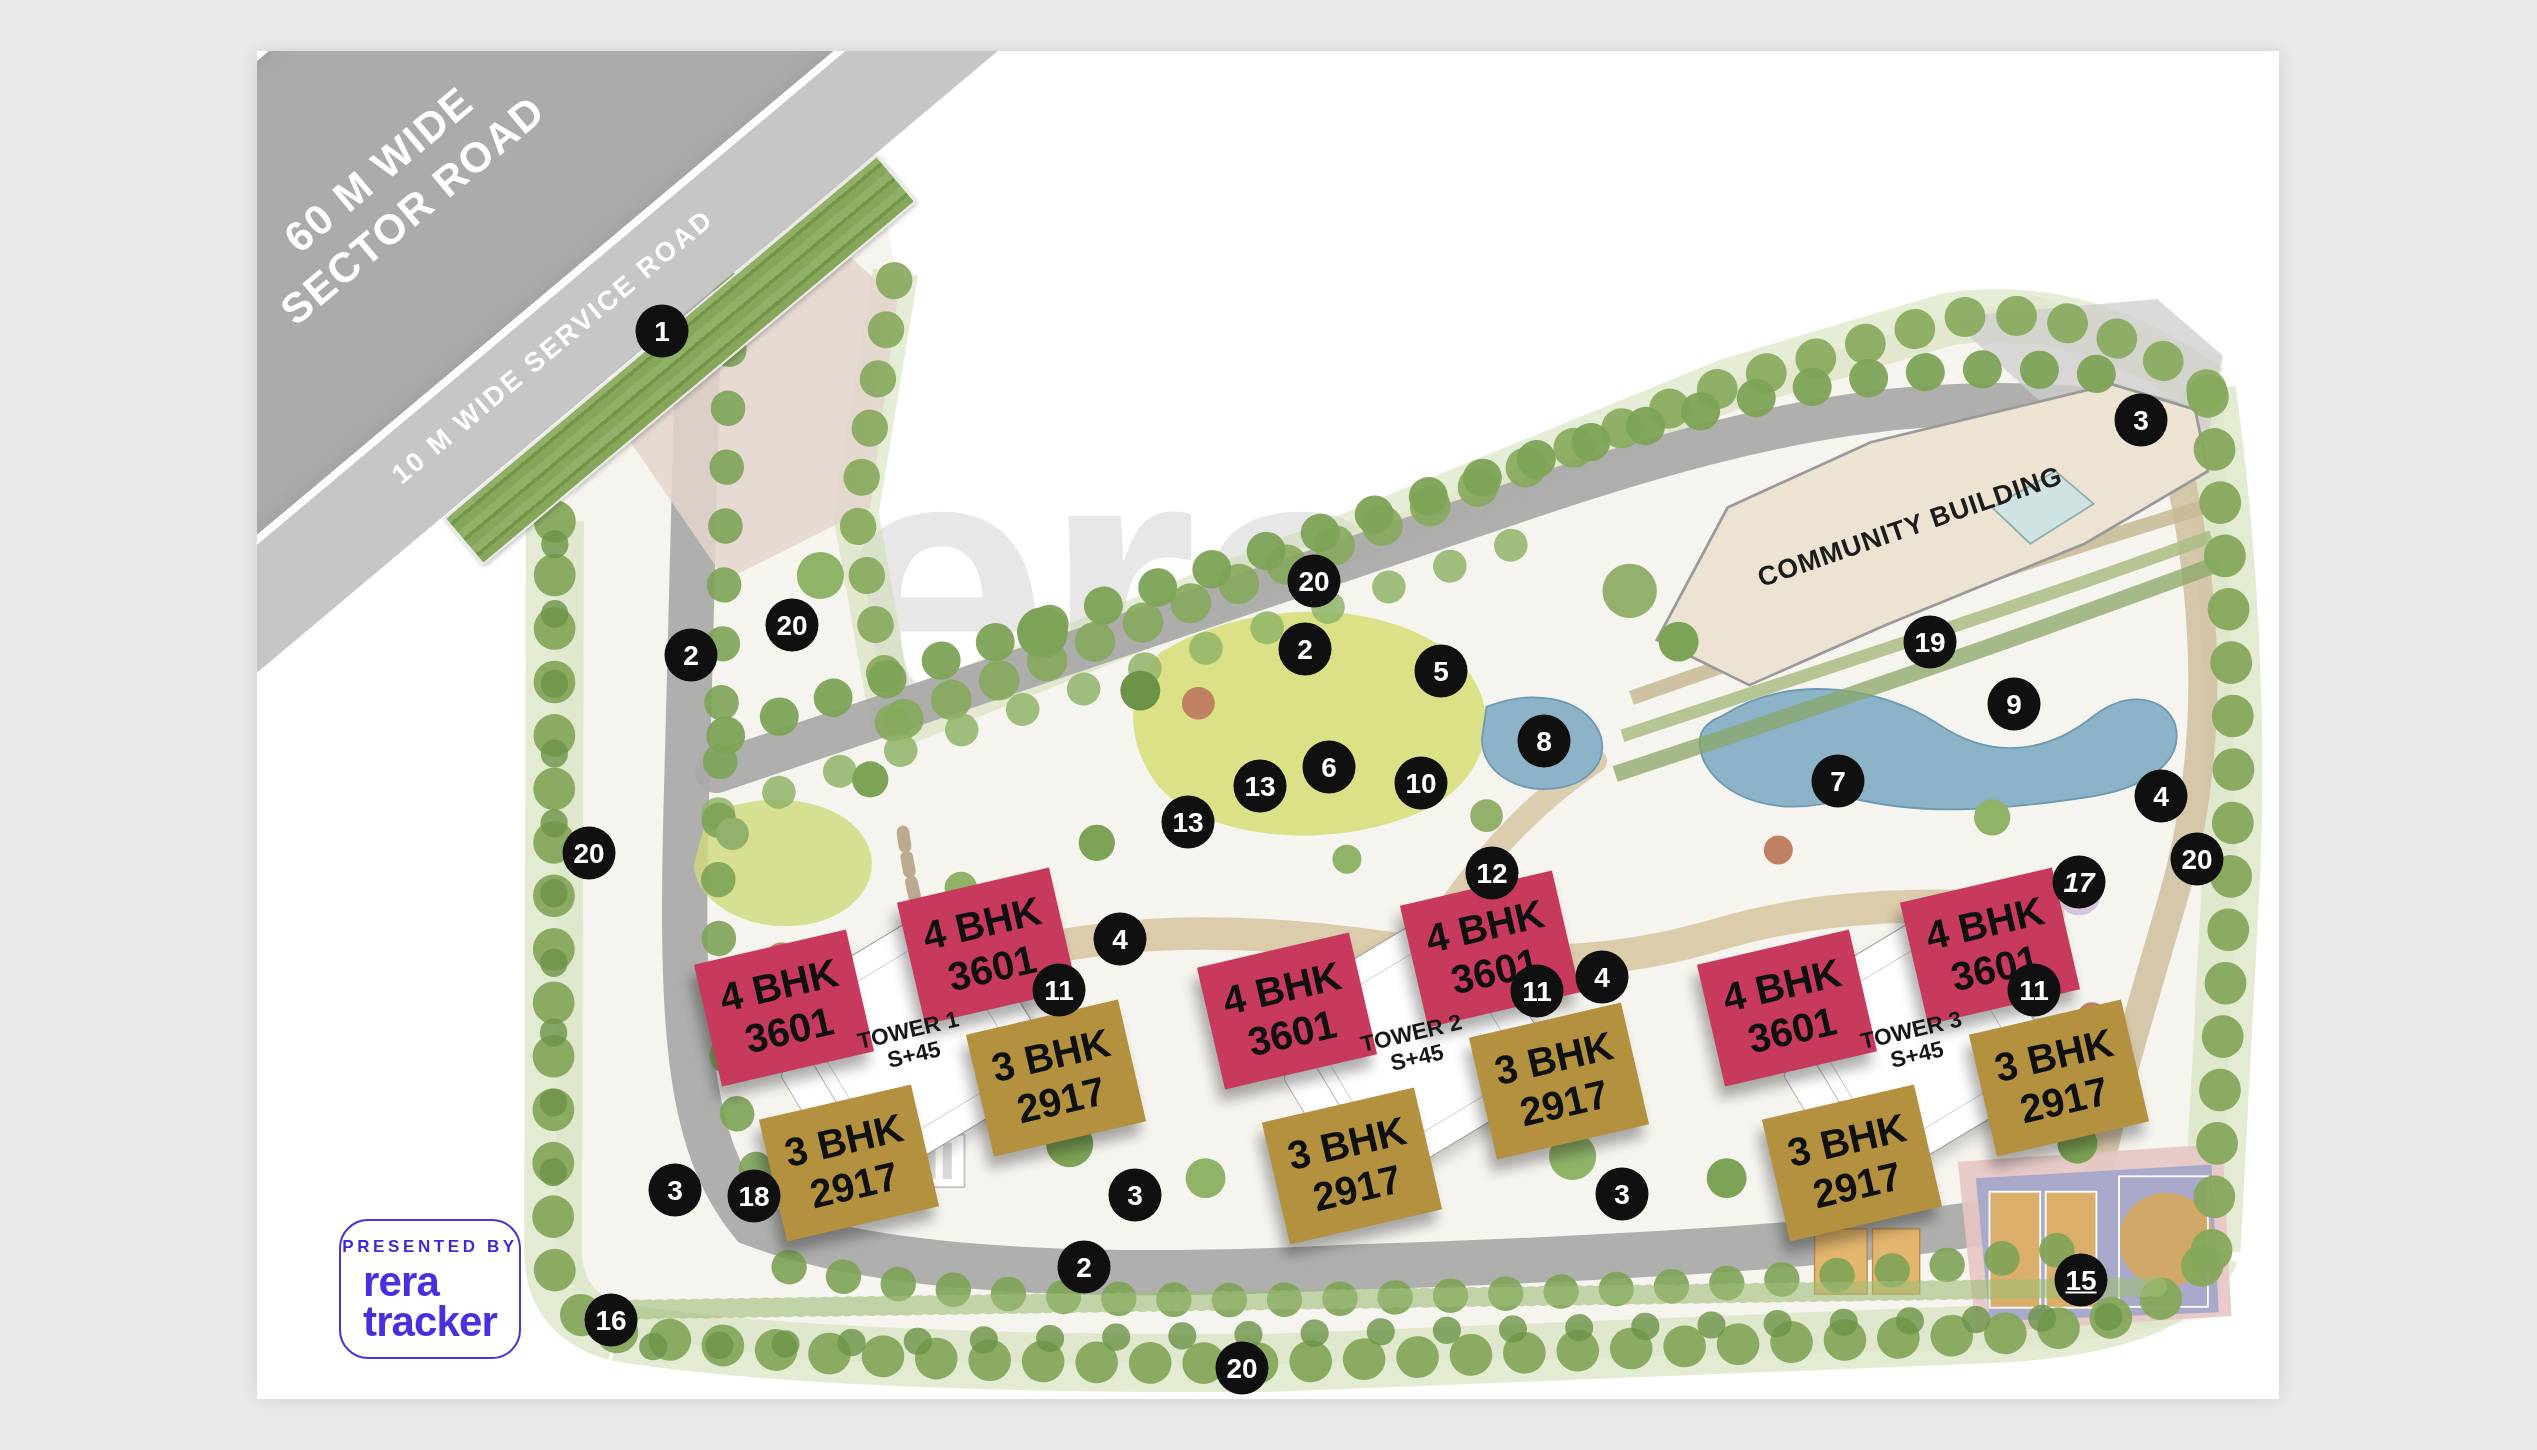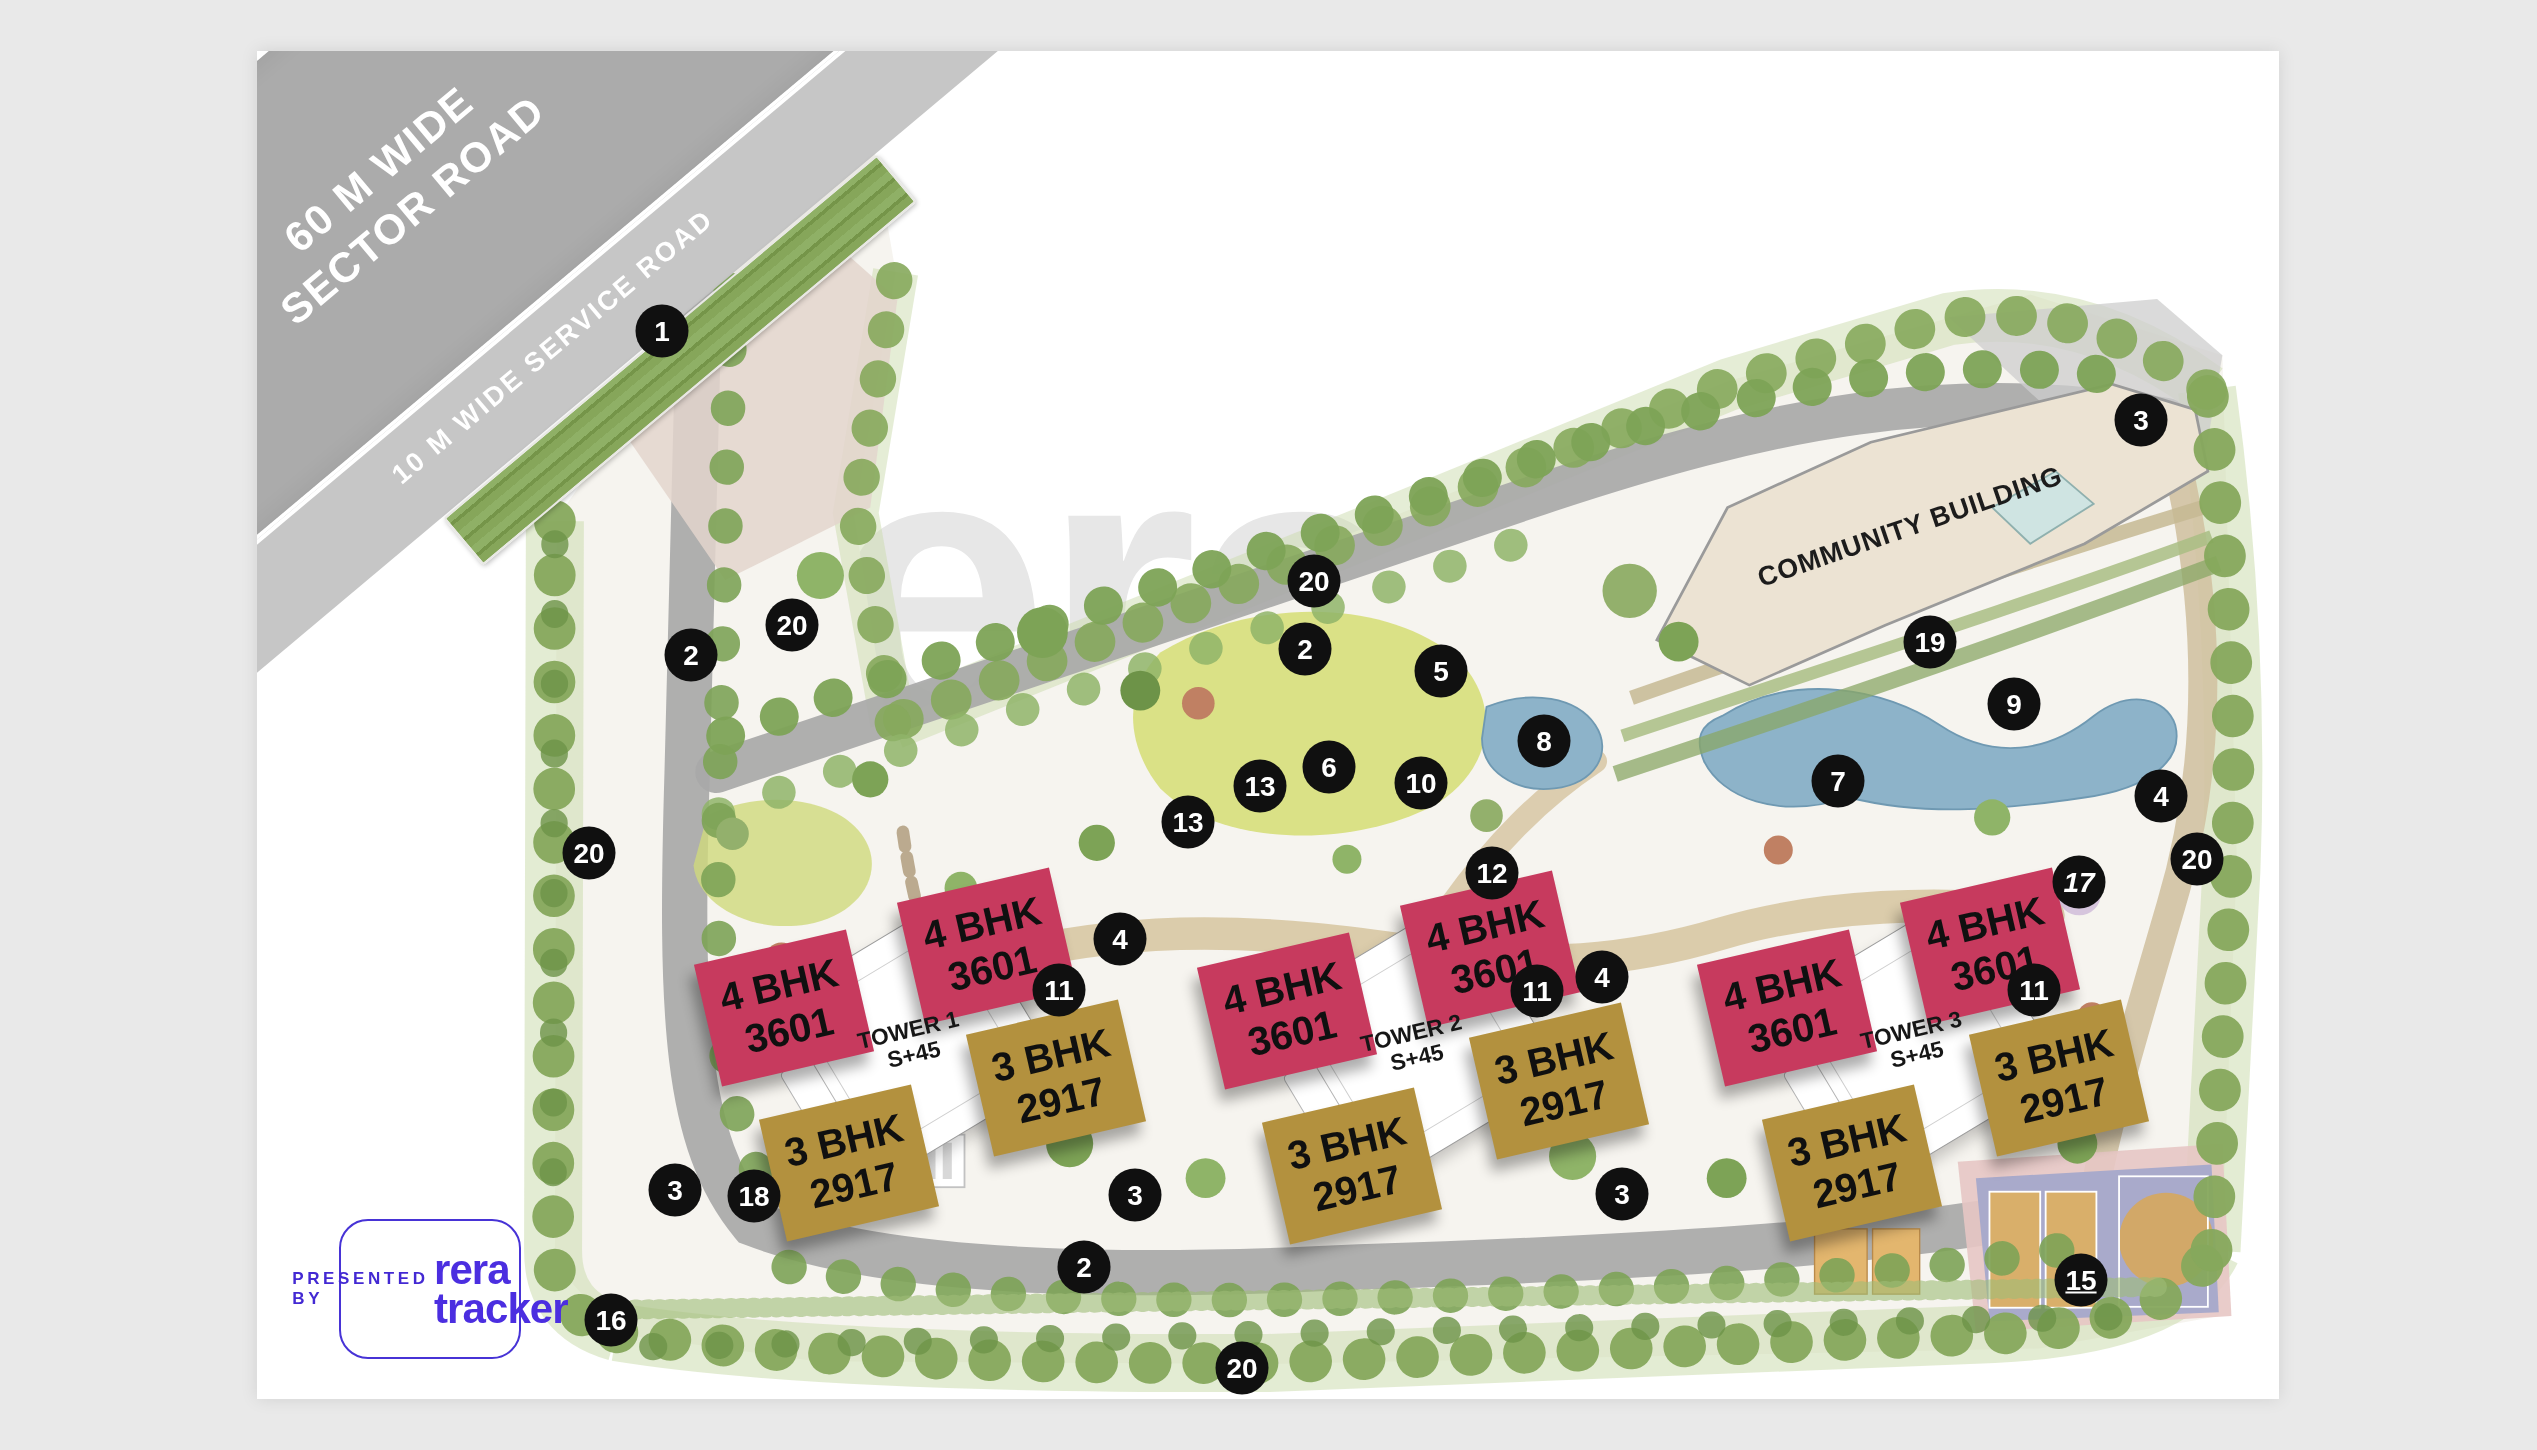--- a/index.html
+++ b/index.html
@@ -43,21 +43,21 @@
               text-align:center;color:#161616;font-weight:700;font-size:22.7px;line-height:1.08;white-space:nowrap;}
   .unit-label{position:absolute;z-index:40;width:156px;height:125px;transform:translate(-50%,-50%) rotate(-13deg);
               display:flex;flex-direction:column;align-items:center;justify-content:center;
               color:#101010;font-size:40px;font-weight:600;line-height:1.14;white-space:nowrap;
               box-shadow:-7.3px 11px 12.7px rgba(0,0,0,.32);}
   .marker{position:absolute;z-index:30;width:53px;height:53px;border-radius:50%;background:#101010;
           color:#ffffff;font-size:28px;font-weight:700;display:flex;align-items:center;justify-content:center;
           transform:translate(-50%,-50%);}
 
   .logo{position:absolute;z-index:50;left:339px;top:1219px;width:178px;height:136px;background:#ffffff;
-        border:2.7px solid #4733d6;border-radius:29px;display:flex;flex-direction:row;
+        border:2.7px solid #4733d6;border-radius:29px;display:flex;flex-direction:column;
         align-items:center;justify-content:center;gap:5.4px;}
   .logo .pby{font-size:17px;font-weight:700;letter-spacing:3.6px;color:#4329d3;}
   .logo .brand{font-size:42px;font-weight:800;line-height:.94;color:#4b2ee0;letter-spacing:-0.9px;text-align:left;}
 </style>
 </head>
 <body>
 
 <div class="page">
   <div class="sheet">
     <div class="plan">

